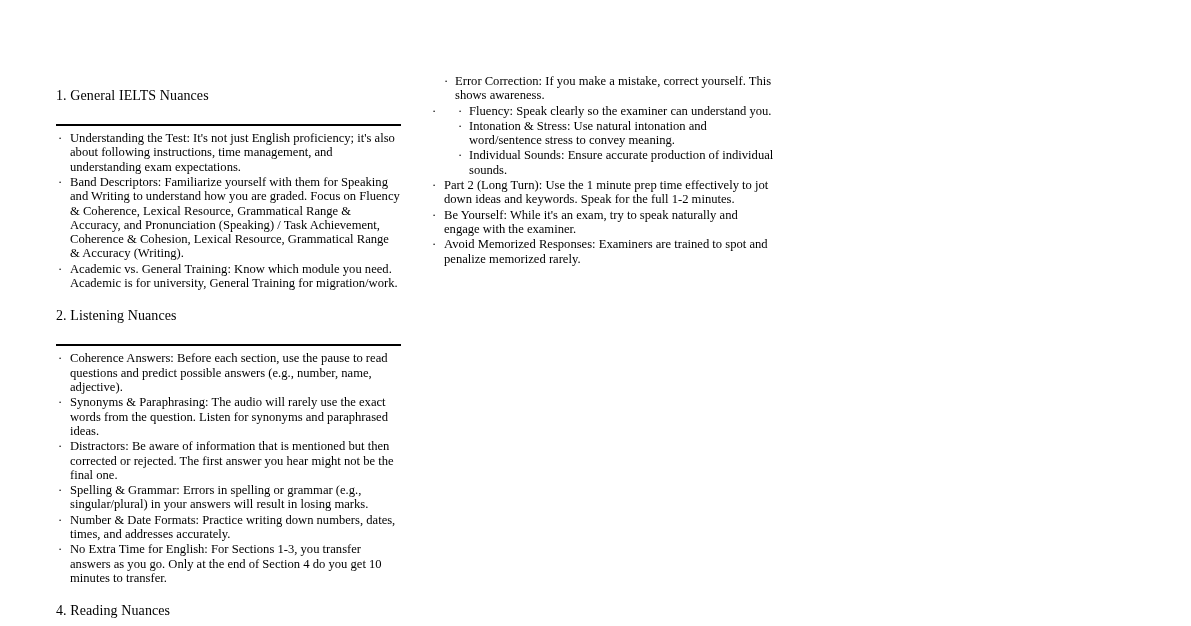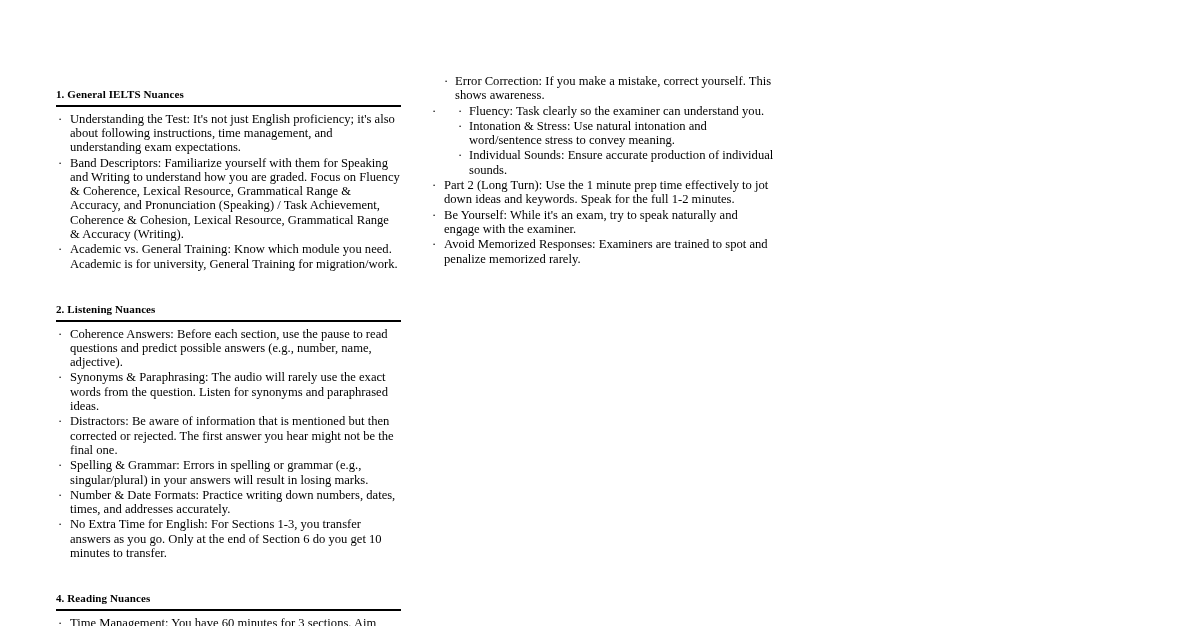--- a/index.html
+++ b/index.html
@@ -41,28 +41,28 @@
     top: 74px;
     width: 345px;
     height: 552px;
   }
 
   
   .section {
     margin: 0 0 0 0;
   }
   .section + .section {
-    margin-top: 32px;
+    margin-top: 18px;
   }
   .section-heading {
-    font-size: 11px;
-    font-weight: bold;
+    font-size: 14px;
+    font-weight: normal;
     line-height: 1.15;
     margin: 0;
-    padding: 0 0 4px 0;
+    padding: 0 0 20px 0;
     letter-spacing: 0.1px;
   }
   .section-rule {
     border: 0;
     border-top: 2px solid #000000;
     margin: 0 0 5px 0;
     width: 345px;
     height: 0;
   }
 
@@ -155,21 +155,21 @@
             <li>
               <span class="bullet-marker">·</span>
               <span class="li-body"><span class="term">Spelling &amp; Grammar:</span><span class="desc"> Errors in spelling or grammar (e.g., singular/plural) in your answers will result in losing marks.</span></span>
             </li>
             <li>
               <span class="bullet-marker">·</span>
               <span class="li-body"><span class="term">Number &amp; Date Formats:</span><span class="desc"> Practice writing down numbers, dates, times, and addresses accurately.</span></span>
             </li>
             <li>
               <span class="bullet-marker">·</span>
-              <span class="li-body"><span class="term">No Extra Time for English:</span><span class="desc"> For Sections 1-3, you transfer answers as you go. Only at the end of Section 6 do you get 10 minutes to transfer.</span></span>
+              <span class="li-body"><span class="term">No Extra Time for English:</span><span class="desc"> For Sections 1-3, you transfer answers as you go. Only at the end of Section 4 do you get 10 minutes to transfer.</span></span>
             </li>
           </ul>
         </div>
         <div class="section">
           <h2 class="section-heading">4. Reading Nuances</h2>
           <div class="section-rule"></div>
           <ul class="bullets">
             <li>
               <span class="bullet-marker">·</span>
               <span class="li-body"><span class="term">Time Management:</span><span class="desc"> You have 60 minutes for 3 sections. Aim</span></span>
@@ -186,21 +186,21 @@
             <li>
               <span class="bullet-marker">·</span>
               <span class="li-body"><span class="term">Error Correction:</span><span class="desc"> If you make a mistake, correct yourself. This shows awareness.</span></span>
             </li>
           </ul>
           <li>
             <span class="bullet-marker">·</span>
             <ul class="bullets">
               <li>
                 <span class="bullet-marker">·</span>
-                <span class="li-body"><span class="term">Fluency:</span><span class="desc"> Task clearly so the examiner can understand you.</span></span>
+                <span class="li-body"><span class="term">Fluency:</span><span class="desc"> Speak clearly so the examiner can understand you.</span></span>
               </li>
               <li>
                 <span class="bullet-marker">·</span>
                 <span class="li-body"><span class="term">Intonation &amp; Stress:</span><span class="desc"> Use natural intonation and word/sentence stress to convey meaning.</span></span>
               </li>
               <li>
                 <span class="bullet-marker">·</span>
                 <span class="li-body"><span class="term">Individual Sounds:</span><span class="desc"> Ensure accurate production of individual sounds.</span></span>
               </li>
             </ul>

